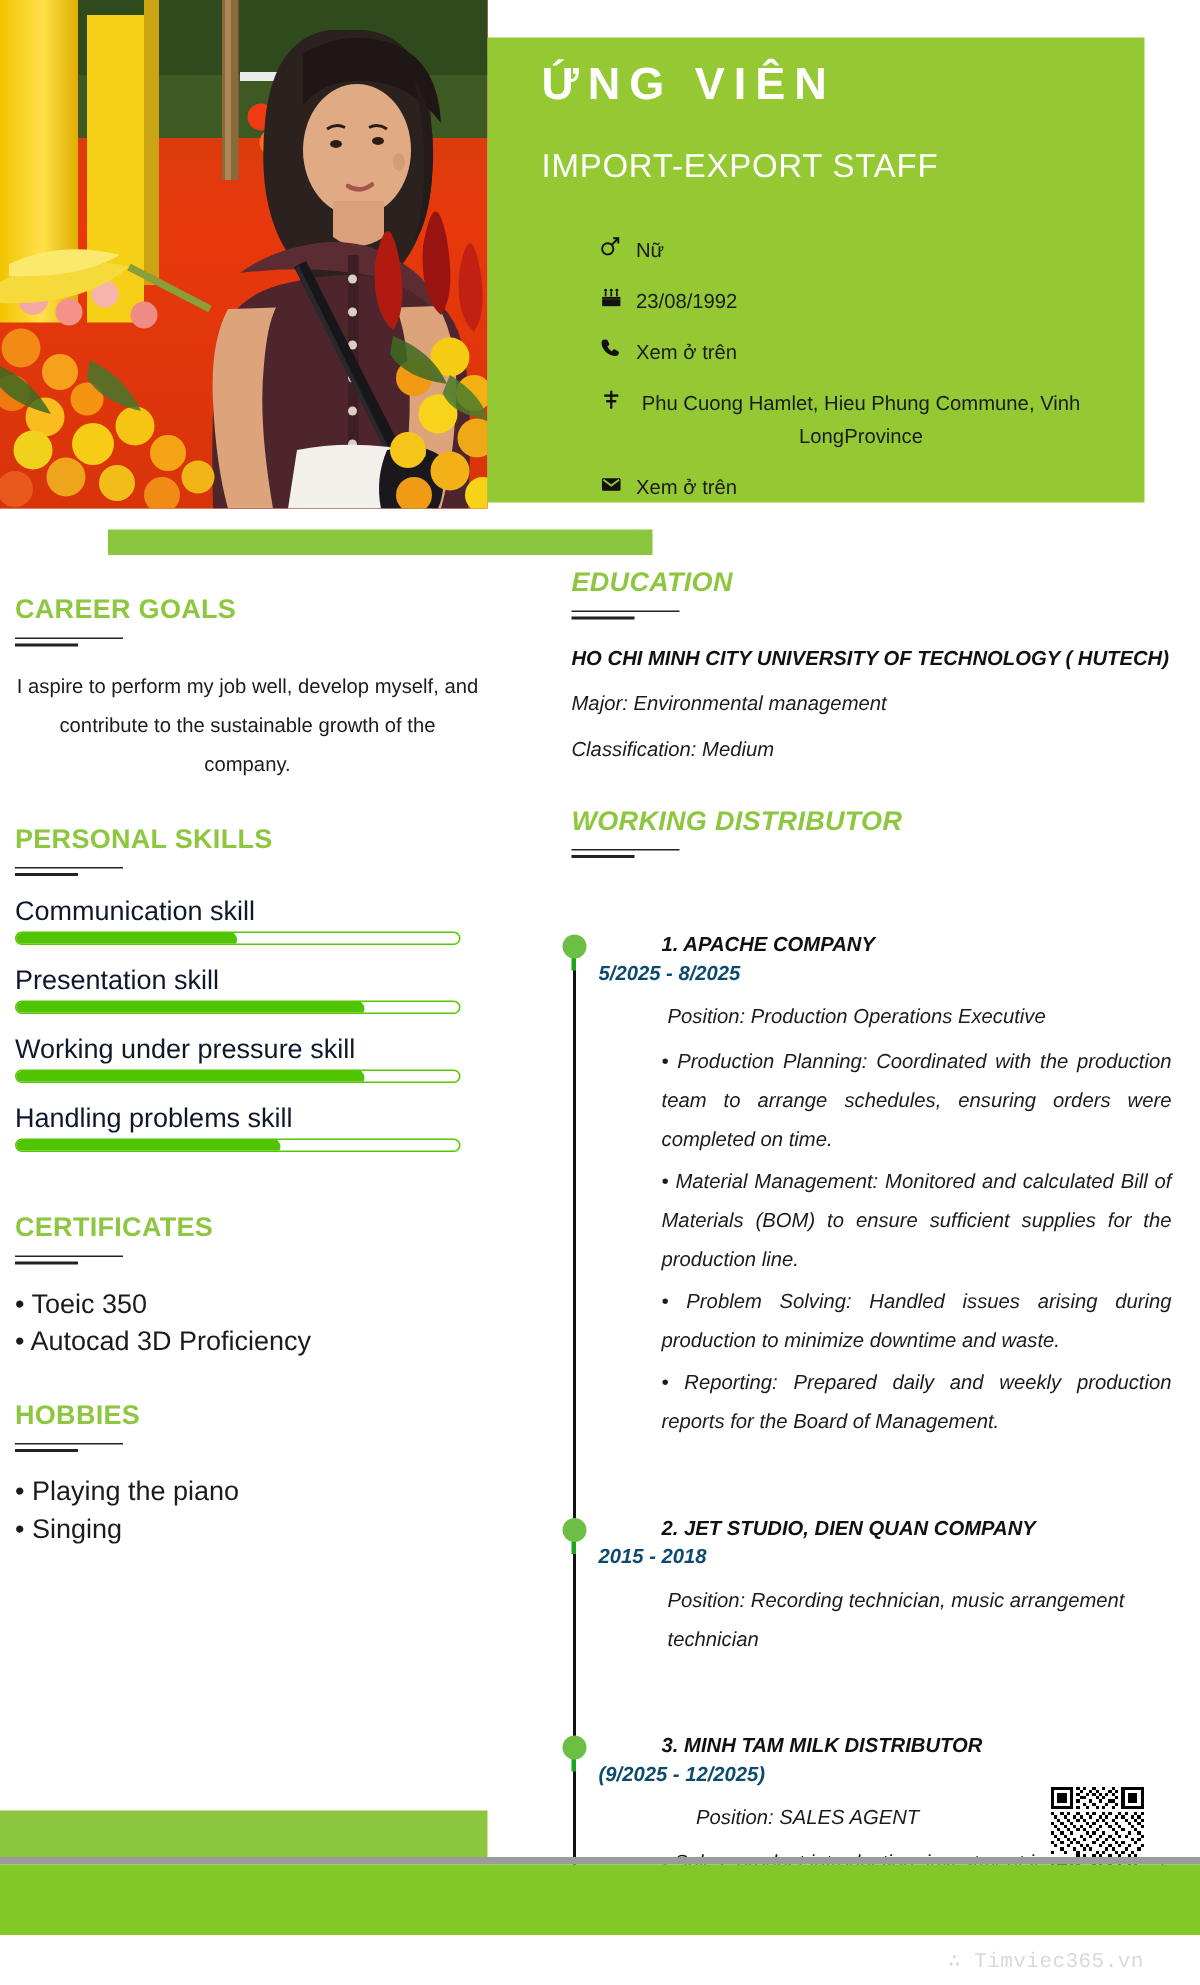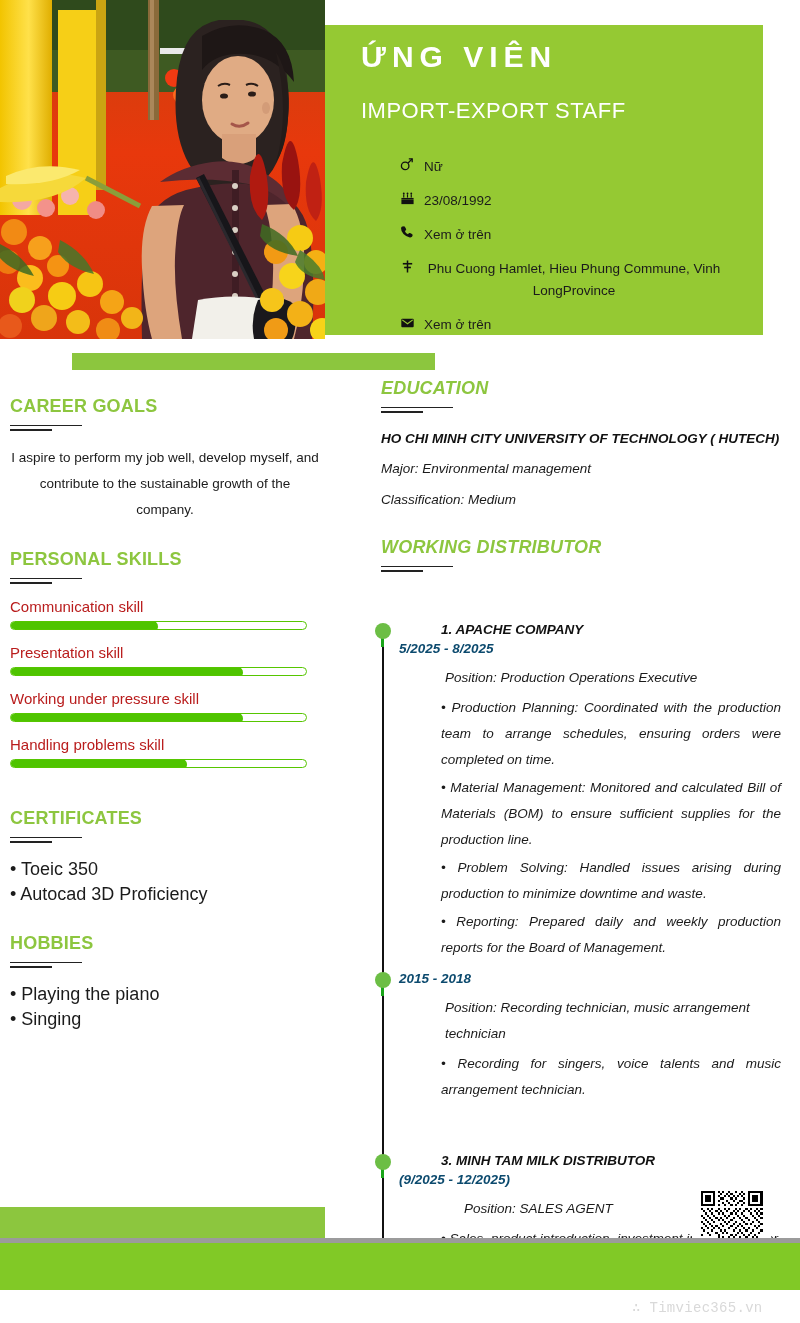--- a/index.html
+++ b/index.html
@@ -123,23 +123,23 @@
   .body-text {
     font-size: 13.5px;
     line-height: 26px;
     color: #1b1b1b;
     text-align: center;
   }
   .block-gap { height: 26px; }
 
   
   .skill-label {
-    font-size: 15px;
+    font-size: 18px;
     line-height: 18px;
-    color: #b91c1c;
+    color: #0f172a;
     margin-bottom: 5px;
   }
   .skill-track {
     position: relative;
     width: 297px; height: 9px;
     border: 1px solid #56c600;
     border-radius: 5px;
     background: #ffffff;
     margin-bottom: 14px;
     overflow: hidden;
@@ -566,23 +566,23 @@
         <div class="job-position">Position: Production Operations Executive</div>
         <div class="job-bullet">• Production Planning: Coordinated with the production team to arrange schedules, ensuring orders were completed on time.</div>
         <div class="job-bullet">• Material Management: Monitored and calculated Bill of Materials (BOM) to ensure sufficient supplies for the production line.</div>
         <div class="job-bullet">•  Problem Solving: Handled issues arising during production to minimize downtime and waste.</div>
         <div class="job-bullet">•  Reporting: Prepared daily and weekly production reports for the Board of Management.</div>
       </div>
 
       <div class="job">
         <span class="job-dot-tail"></span>
         <span class="job-dot"></span>
+        <div class="job-title">2. JET STUDIO, DIEN QUAN COMPANY</div>
         <div class="job-dates">2015 - 2018</div>
         <div class="job-position">Position:  Recording  technician,  music  arrangement technician</div>
-        <div class="job-bullet">•  Recording  for  singers,  voice  talents  and  music arrangement technician.</div>
       </div>
 
       <div class="job">
         <span class="job-dot-tail"></span>
         <span class="job-dot"></span>
         <div class="job-title">3. MINH TAM MILK DISTRIBUTOR</div>
         <div class="job-dates">(9/2025 - 12/2025)</div>
         <div class="job-position indent-more">Position: SALES AGENT</div>
         <div class="job-bullet">•  Sales,  product  introduction,  investment  in  cash register, counter and shelf cleaning.</div>
       </div>

